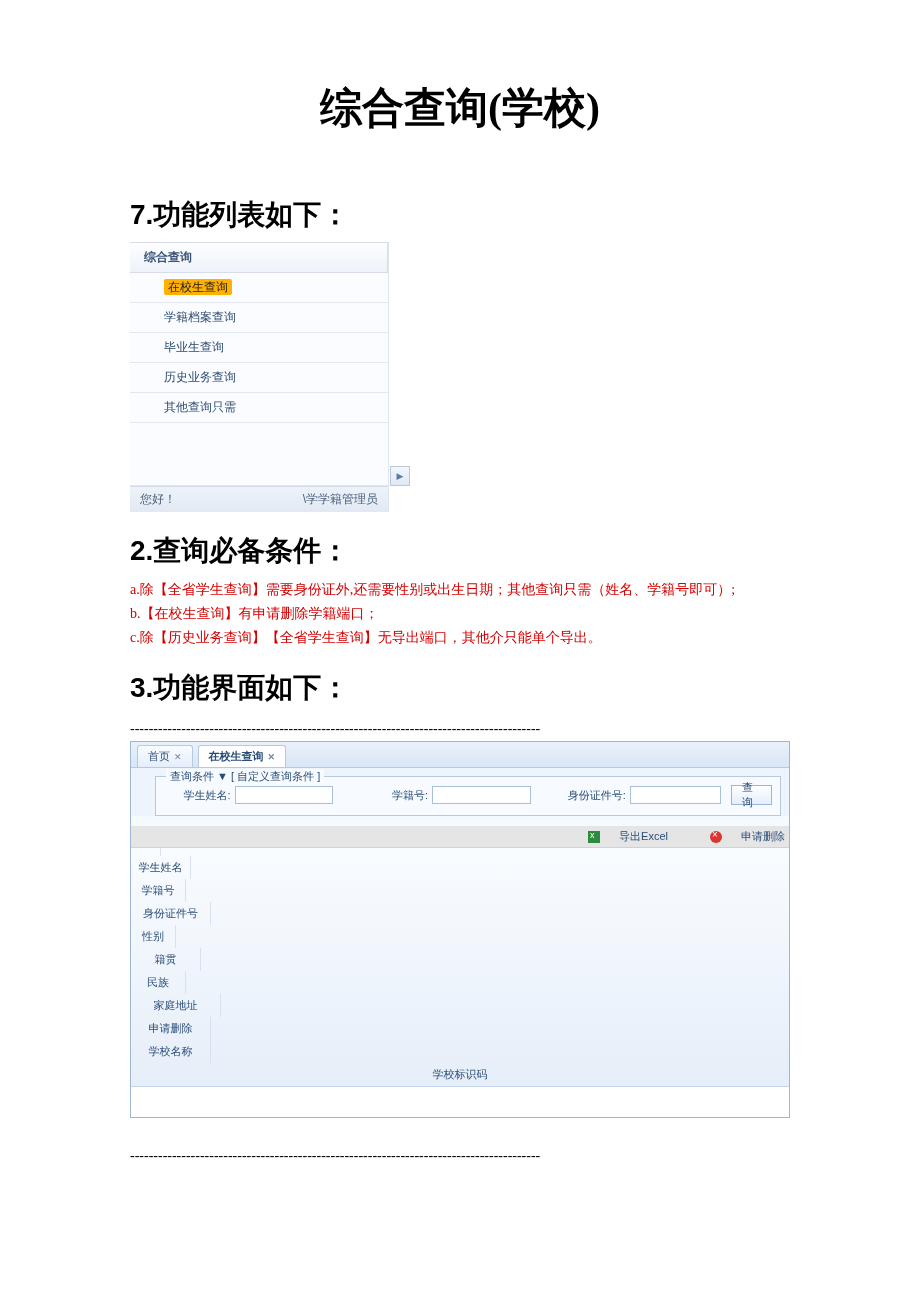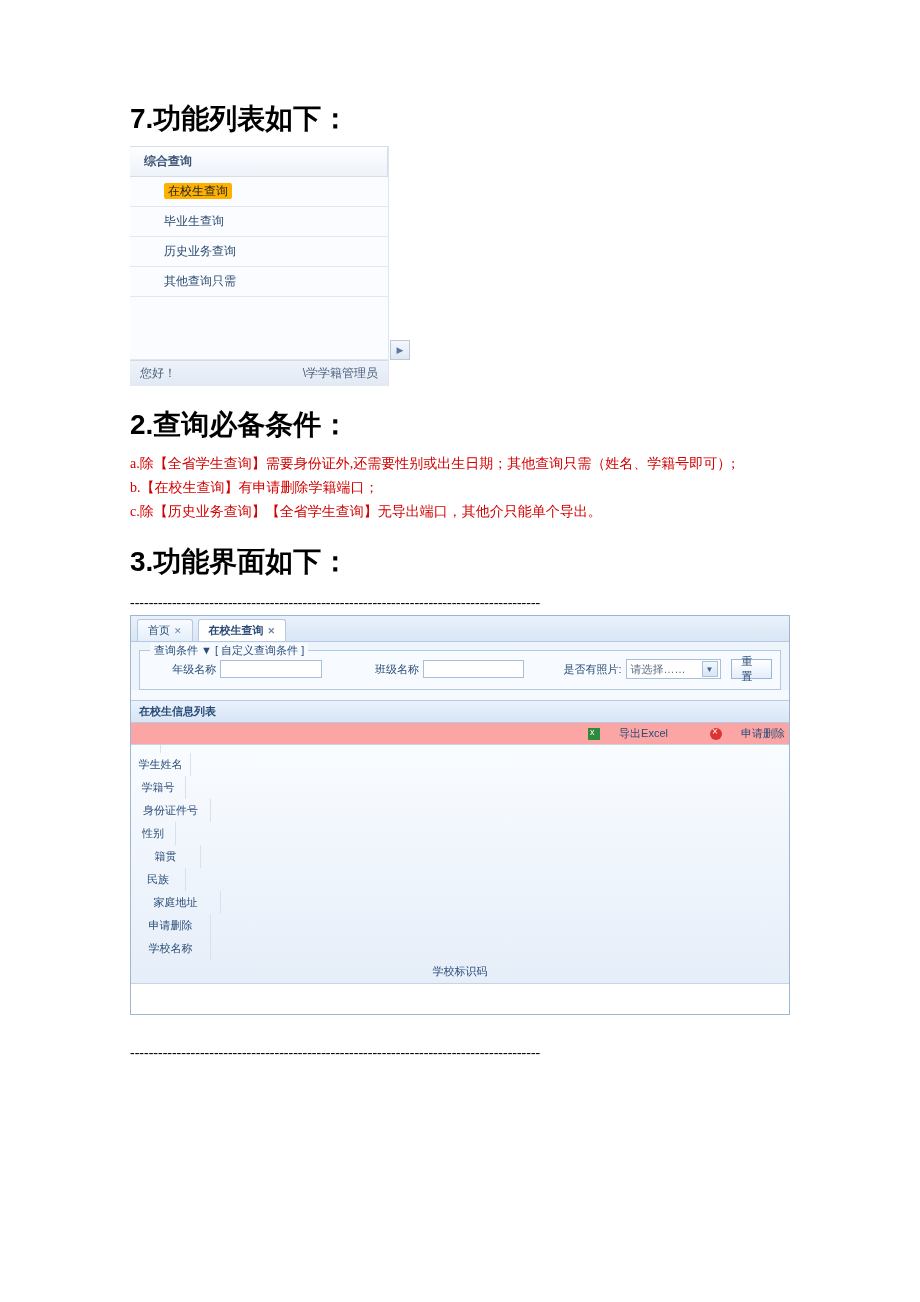--- a/index.html
+++ b/index.html
@@ -132,21 +132,21 @@
     gap: 4px;
   }
   .tab .x {
     color: #6b85a8;
     font-size: 9px;
   }
   .tab.active {
     background: #fff;
     font-weight: bold;
   }
-  .app-body { padding: 8px 8px 0 8px; background: #eef4fc; }
+  .app-body { padding: 8px 8px 0 24px; background: #eef4fc; }
 
   .fieldset {
     border: 1px solid #b7c9e0;
     padding: 8px 8px 6px 8px;
     position: relative;
     background: #f7fbff;
     margin-bottom: 10px;
   }
   .legend {
     position: absolute;
@@ -215,21 +215,21 @@
     padding: 3px 8px;
     font-weight: bold;
     color: #2a4d78;
   }
   .toolbar-right {
     display: flex;
     justify-content: flex-end;
     align-items: center;
     gap: 19px;
     padding: 3px 4px;
-    background: #fca5a5;
+    background: #e5e5e5;
     font-size: 11px;
   }
   .ico-excel {
     width: 12px; height: 12px;
     background: #2e8b3d;
     display: inline-block;
     position: relative;
   }
   .ico-excel::after { content:"x"; color:#fff; font-size:9px; position:absolute; left:2px; top:-1px; }
   .ico-del {
@@ -257,28 +257,30 @@
   }
   .grid-body {
     height: 30px;
     background: #fff;
   }
 </style>
 </head>
 <body>
 
 <div class="page">
+  <div class="title">综合查询(学校)</div>
 
   <div class="section-heading">7.功能列表如下：</div>
 
   <div class="sidebar-shot">
     <div class="sidebar-group">综合查询</div>
     <div class="sidebar-item selected">
       <span class="chip">在校生查询</span>
     </div>
+    <div class="sidebar-item">学籍档案查询</div>
     <div class="sidebar-item">毕业生查询</div>
     <div class="sidebar-item">历史业务查询</div>
     <div class="sidebar-item">其他查询只需</div>
     <div class="sidebar-blank"></div>
     <div class="sidebar-scrollcorner">
       <div class="scroll-arrow">▶</div>
     </div>
     <div class="sidebar-status">
       <span>您好！</span>
       <span>\学学籍管理员</span>
@@ -303,40 +305,36 @@
       <div class="tab active">
         <span>在校生查询</span>
         <span class="x">✕</span>
       </div>
     </div>
 
     <div class="app-body">
       <div class="fieldset">
         <div class="legend">查询条件 ▼ [ 自定义查询条件 ]</div>
 
-
         <div class="form-row">
-          <div class="lbl" style="width:88px">年级名称</div>
+          <div class="lbl" style="width:88px">学生姓名:</div>
           <div class="inp" style="width:130px"></div>
 
-          <div class="lbl" style="width:120px">班级名称</div>
+          <div class="lbl" style="width:120px">学籍号:</div>
           <div class="inp" style="width:130px"></div>
 
-          <div class="lbl" style="width:120px">是否有照片:</div>
-          <div class="sel" style="width:120px">
-            <span>请选择……</span>
-            <span class="dd">▼</span>
-          </div>
-
-          <div class="btn" style="margin-left:6px">重 置</div>
+          <div class="lbl" style="width:120px">身份证件号:</div>
+          <div class="inp" style="width:120px"></div>
+
+          <div class="btn" style="margin-left:6px">查 询</div>
         </div>
+
       </div>
     </div>
 
-    <div class="barlabel">在校生信息列表</div>
 
     <div class="toolbar-right">
       <span class="ico-excel"></span>
       <span>导出Excel</span>
       <span style="width:4px"></span>
       <span class="ico-del"></span>
       <span>申请删除</span>
     </div>
 
     <div class="grid-head">

